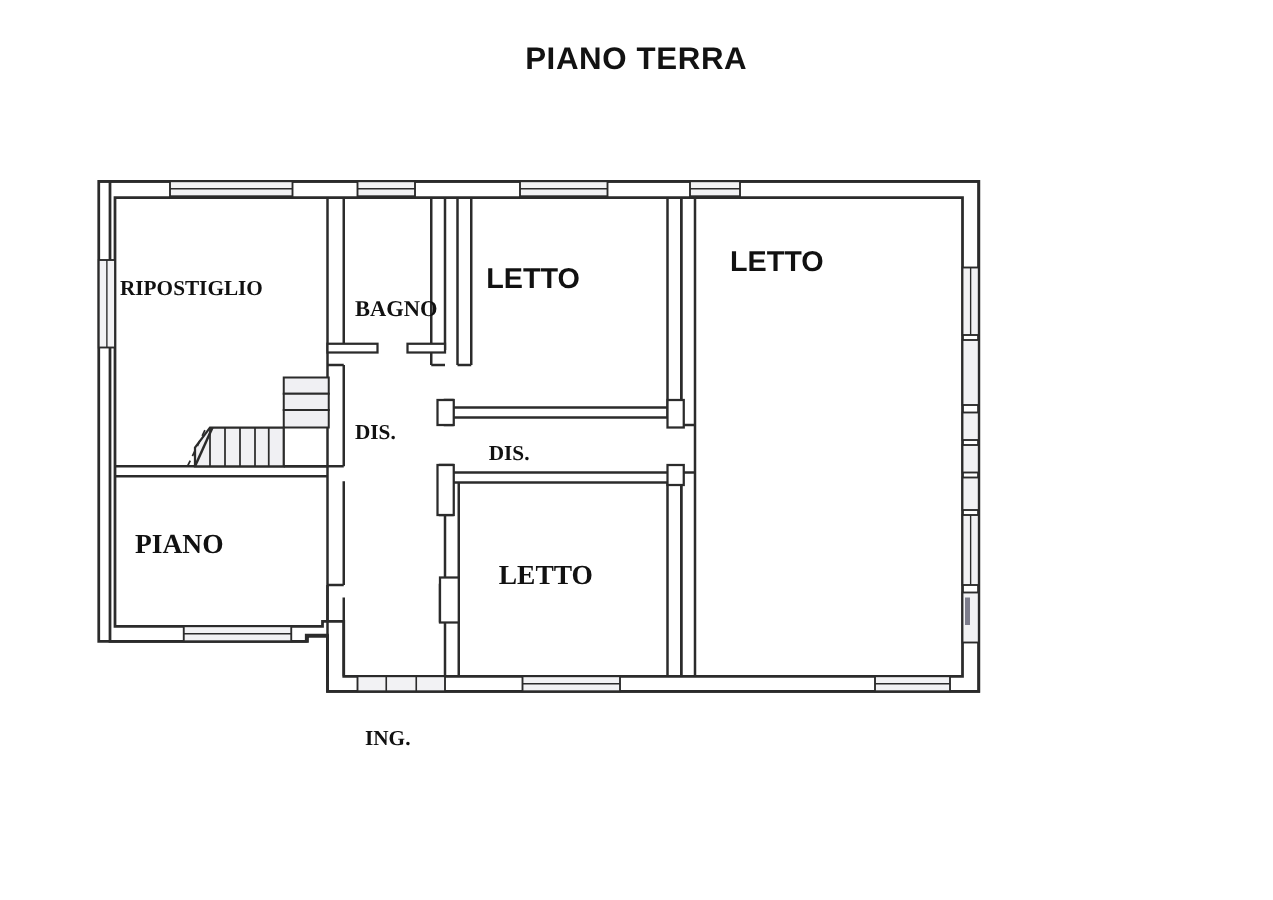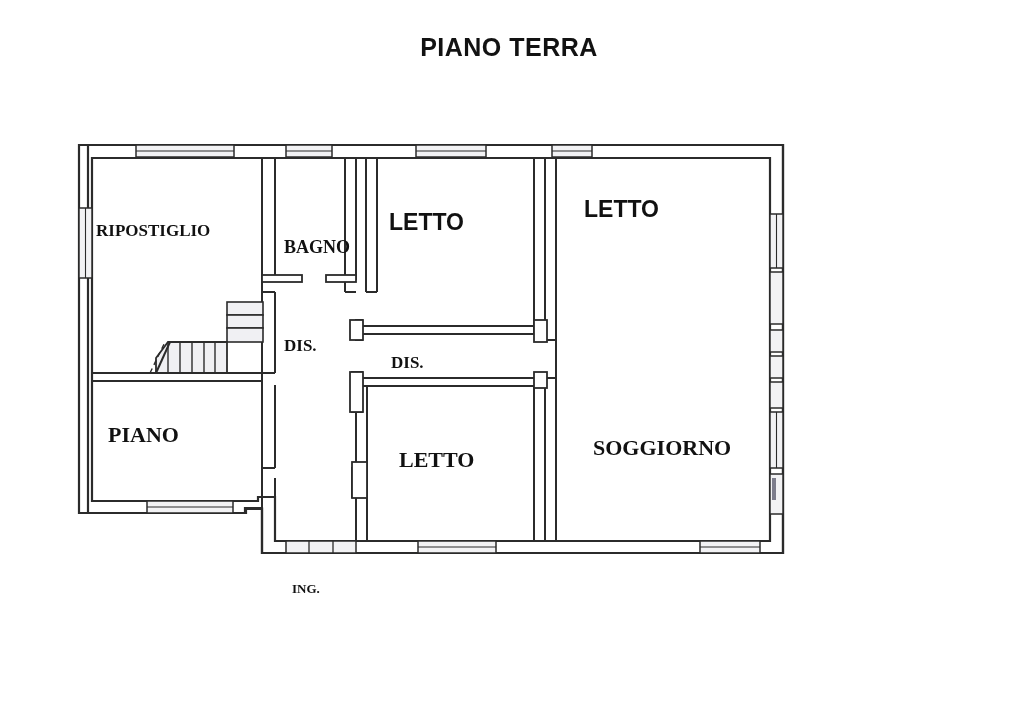--- a/index.html
+++ b/index.html
@@ -235,17 +235,16 @@
   <div class="room-label lbl-sans" style="left:584px; top:196px; font-size:23px;">LETTO</div>
 
   <div class="room-label lbl-serif" style="left:284px; top:336px; font-size:17px;">DIS.</div>
 
   <div class="room-label lbl-serif" style="left:391px; top:353px; font-size:17px;">DIS.</div>
 
   <div class="room-label lbl-serif" style="left:108px; top:422px; font-size:22px;">PIANO</div>
 
   <div class="room-label lbl-serif" style="left:399px; top:447px; font-size:22px;">LETTO</div>
 
-  <div class="room-label lbl-serif" style="left:593px; top:435px; font-size:22px;">SOGGIORNO</div>
-
-  <div class="room-label lbl-serif" style="left:292px; top:581px; font-size:13px;">ING.</div>
+
+  <div class="room-label lbl-serif" style="left:292px; top:581px; font-size:17px;">ING.</div>
 
 </div>
 
 </body></html>

